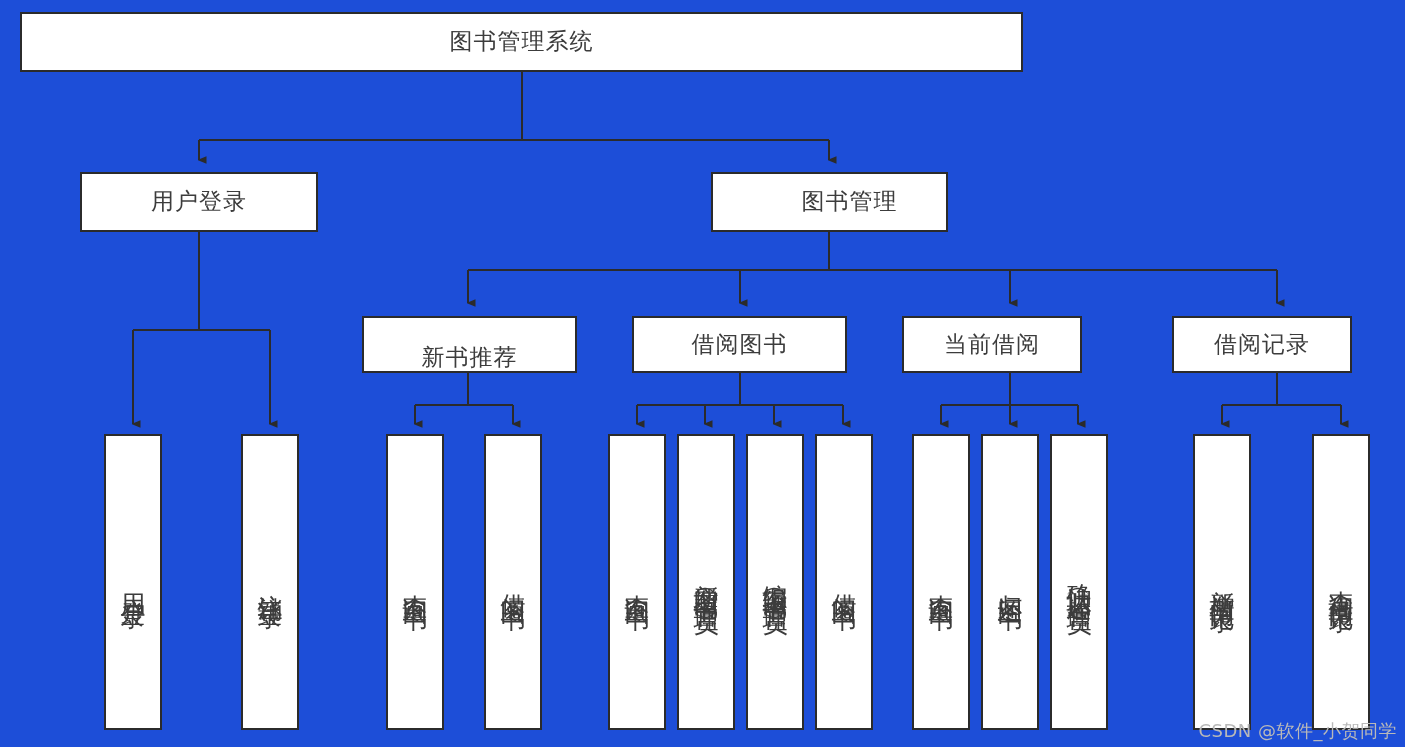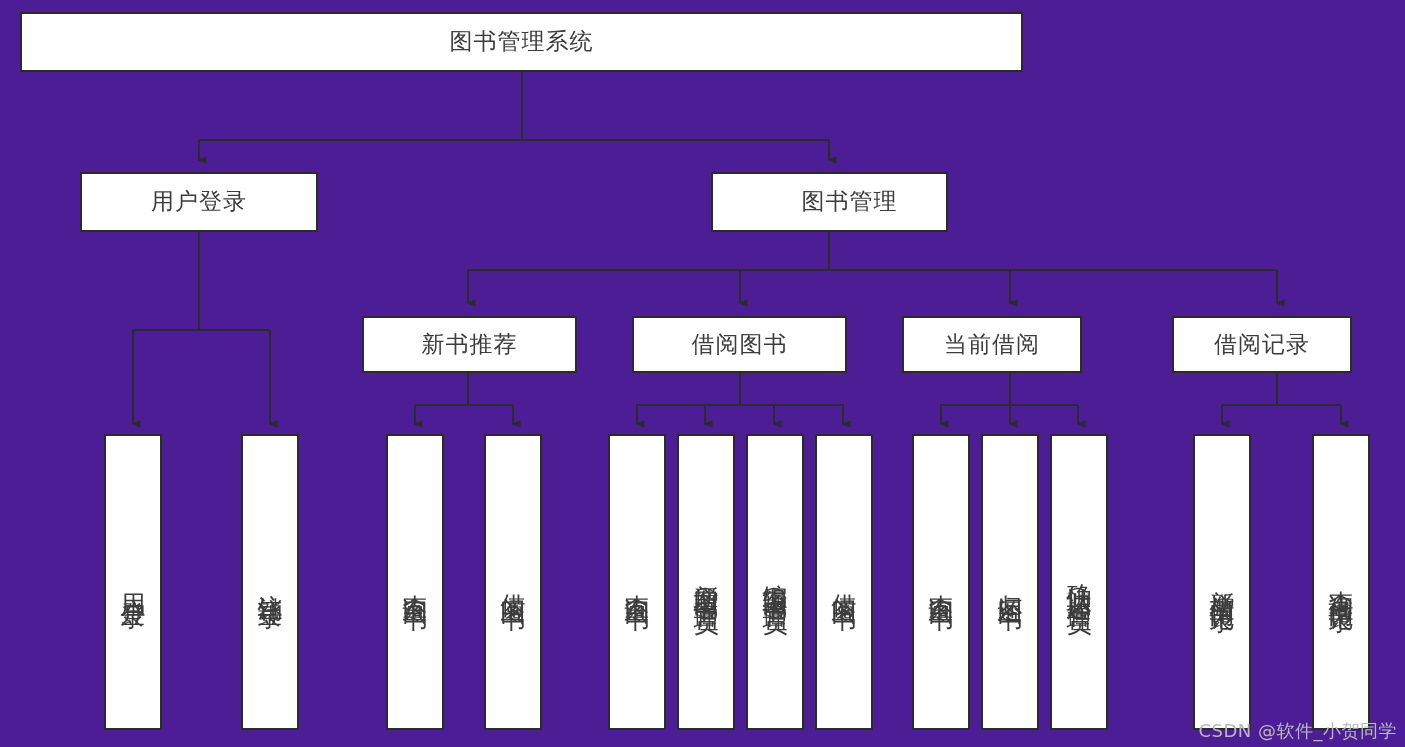--- a/index.html
+++ b/index.html
@@ -5,21 +5,21 @@
 <style>
   html,body{margin:0;padding:0;background:#ffffff;}
   body{
     font-family:"DejaVu Sans","Liberation Sans",sans-serif;
     -webkit-font-smoothing:antialiased;
   }
   #canvas{
     position:relative;
     width:1405px;
     height:747px;
-    background:#4c1d95;
+    background:#1d4ed8;
     overflow:hidden;
   }
   #connectors{
     position:absolute;
     left:0; top:0;
     width:1405px; height:747px;
     pointer-events:none;
   }
   .node{
     position:absolute;
@@ -129,21 +129,21 @@
   </div>
 
   <div class="node h" style="left:80px; top:172px; width:238px; height:60px;">
     <span class="lbl">用户登录</span>
   </div>
 
   <div class="node h" style="left:711px; top:172px; width:237px; height:60px;padding-left:40px;">
     <span class="lbl">图书管理</span>
   </div>
 
-  <div class="node h" style="left:362px; top:316px; width:215px; height:57px;">
+  <div class="node h" style="left:362px; top:316px; width:215px; height:57px;align-items:flex-end;">
     <span class="lbl">新书推荐</span>
   </div>
 
   <div class="node h" style="left:632px; top:316px; width:215px; height:57px;">
     <span class="lbl">借阅图书</span>
   </div>
 
   <div class="node h" style="left:902px; top:316px; width:180px; height:57px;">
     <span class="lbl">当前借阅</span>
   </div>

